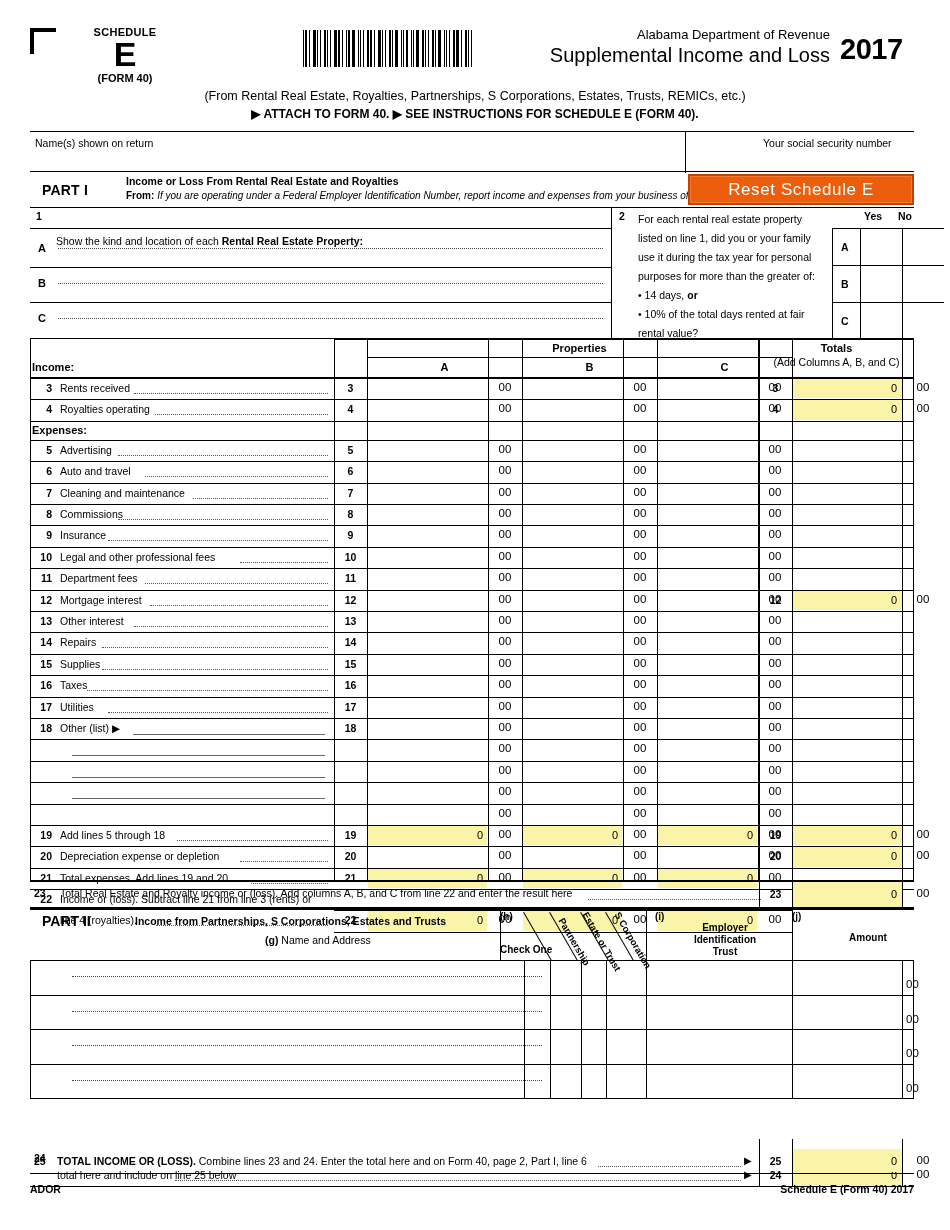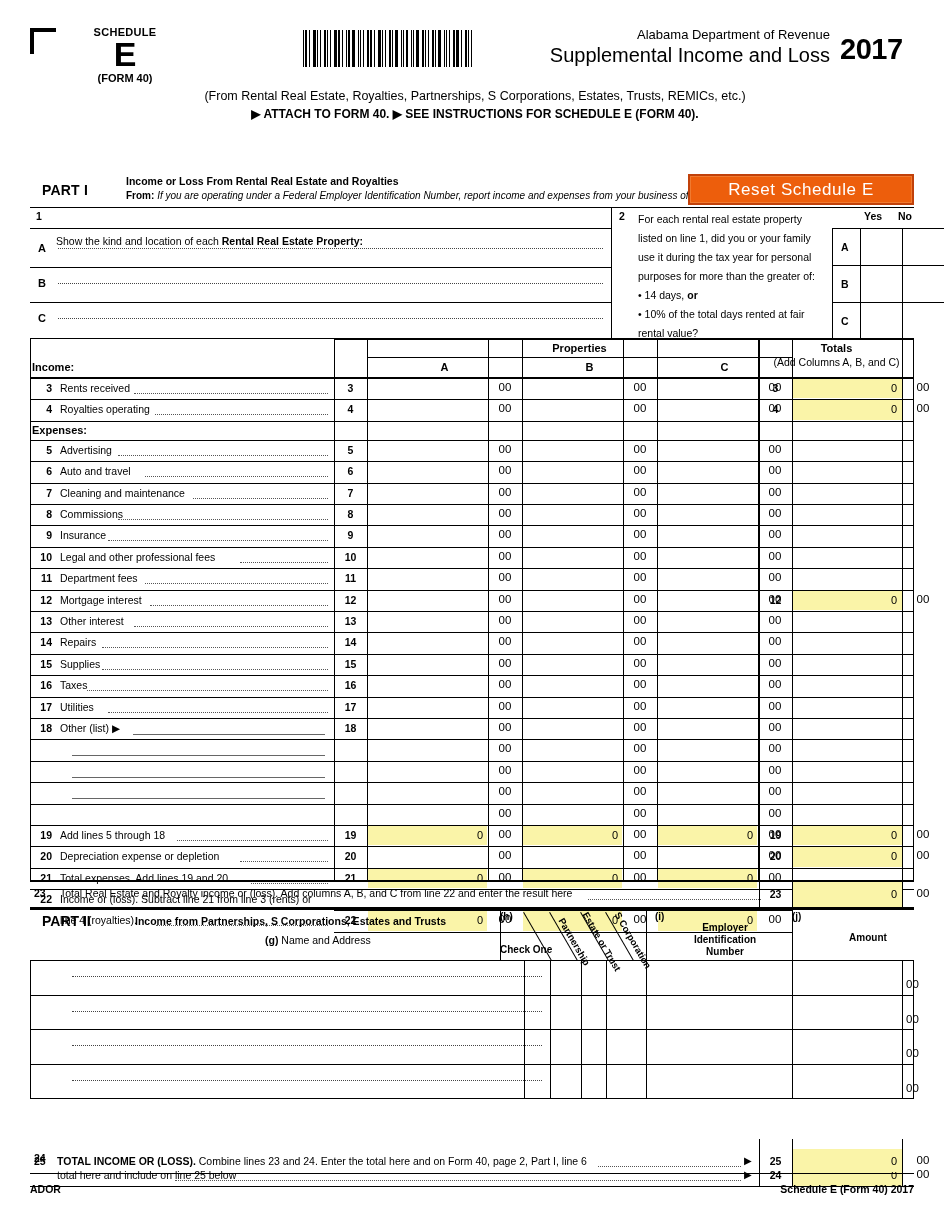--- a/index.html
+++ b/index.html
@@ -158,20 +158,27 @@
     <div class="right-title">
       <div class="rt1">Alabama Department of Revenue</div>
       <div class="rt2">Supplemental Income and Loss</div>
     </div>
     <div class="year">2017</div>
 
     <div class="subline1">(From Rental Real Estate, Royalties, Partnerships, S Corporations, Estates, Trusts, REMICs, etc.)</div>
     <div class="subline2">▶ ATTACH TO FORM 40.  ▶ SEE INSTRUCTIONS FOR SCHEDULE E (FORM 40).</div>
   </div>
 
+  <div class="namerow">
+    <div class="lbl name-lbl">Name(s) shown on return</div>
+    <div style="position:absolute;left:5px;top:20px;width:640px;height:18px;"></div>
+    <div class="ssn-sep"></div>
+    <div class="lbl ssn-lbl">Your social security number</div>
+    <div style="position:absolute;left:660px;top:20px;width:220px;height:18px;"></div>
+  </div>
 
   <div class="part1">
     <div class="part1-label">PART I</div>
     <div class="part1-t1">Income or Loss From Rental Real Estate and Royalties</div>
     <div class="part1-t2"><b>From:</b> <span>If you are operating under a Federal Employer Identification Number, report income and expenses from your business of ren</span></div>
   </div>
 
   <div class="reset-btn">Reset Schedule E</div>
 
   <div class="sec12">
@@ -601,21 +608,21 @@
     <div class="p2-head">
       <div class="p2-label">PART II</div>
       <div class="p2-title">Income from Partnerships, S Corporations, Estates and Trusts</div>
       <div class="p2-g"><b>(g)</b> <span>Name and Address</span></div>
       <div class="p2-h">(h)</div>
       <div class="p2-checkone">Check One</div>
       <div class="p2-i">(i)</div>
       <div class="p2-eid">
         <span>Employer</span><br>
         <span>Identification</span><br>
-        <span>Number</span>
+        <span>Trust</span>
       </div>
       <div class="p2-j">(j)</div>
       <div class="p2-amt">Amount</div>
       <div id="p2-diagonals">
           <div class="diag" style="left: 494px; top: 4px; width: 56px; transform: rotate(60deg);"></div>
           <div class="diag" style="left: 520px; top: 4px; width: 56px; transform: rotate(60deg);"></div>
           <div class="diag" style="left: 551px; top: 4px; width: 56px; transform: rotate(60deg);"></div>
           <div class="diag" style="left: 576px; top: 4px; width: 56px; transform: rotate(60deg);"></div>
           <div class="diaglbl" style="left: 536px; top: 8px;">Partnership</div>
           <div class="diaglbl" style="left: 560px; top: 2px;">Estate or Trust</div>

